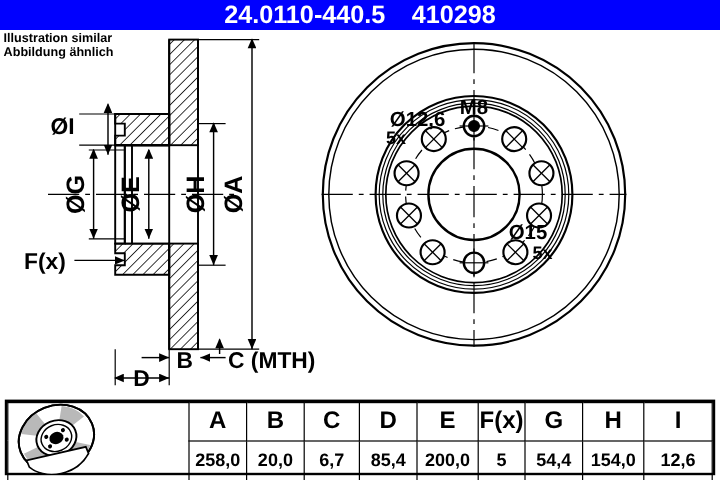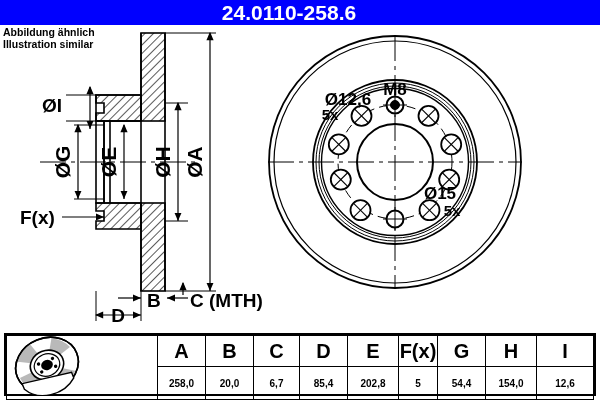--- a/index.html
+++ b/index.html
@@ -46,41 +46,42 @@
     table-layout:fixed;
   }
   .tbl td{
     border:1.5px solid #000;
     text-align:center;vertical-align:middle;
     font-family:"Liberation Sans", sans-serif;
     font-weight:bold;
     padding:0;
   }
   .tbl td.hd{font-size:20px;height:30px;}
-  .tbl td.vl{font-size:10px;height:31px;}
+  .tbl td.vl{font-size:15px;height:31px;}
   .fx{font-size:20px;}
   .thumbcell{
     border-right:1.5px solid #000;
     position:relative;
   }
 </style>
 </head>
 <body>
 
 <div id="root">
 
   <div class="header">
     <div class="htext">
-      <span class="hpart">24.0110-258.6</span>
+      <span class="hpart">24.0110-440.5</span>
+      <span class="hnum">410298</span>
     </div>
   </div>
 
   <div class="caption">
+    <div>Illustration similar</div>
     <div>Abbildung ähnlich</div>
-    <div>Illustration similar</div>
   </div>
 
   <svg class="drawing" viewBox="0 0 600 300">
     <defs>
       <pattern id="hatch" width="6" height="6" patternTransform="rotate(45)" patternUnits="userSpaceOnUse">
         <line x1="0" y1="0" x2="0" y2="6" stroke="#000" stroke-width="1.3"></line>
       </pattern>
       <marker id="ar" markerWidth="8" markerHeight="8" refX="7" refY="3" orient="auto">
         <path d="M0,0 L7,3 L0,6 z" fill="#000"></path>
       </marker>
@@ -301,21 +302,21 @@
         <td class="hd fx" style="width:38px">F(x)</td>
         <td class="hd" style="width:47px">G</td>
         <td class="hd" style="width:50px">H</td>
         <td class="hd">I</td>
       </tr>
       <tr>
         <td class="vl">258,0</td>
         <td class="vl">20,0</td>
         <td class="vl">6,7</td>
         <td class="vl">85,4</td>
-        <td class="vl">202,8</td>
+        <td class="vl">200,0</td>
         <td class="vl">5</td>
         <td class="vl">54,4</td>
         <td class="vl">154,0</td>
         <td class="vl">12,6</td>
       </tr>
     </tbody>
       </table>
   </div>
 
 </div>

